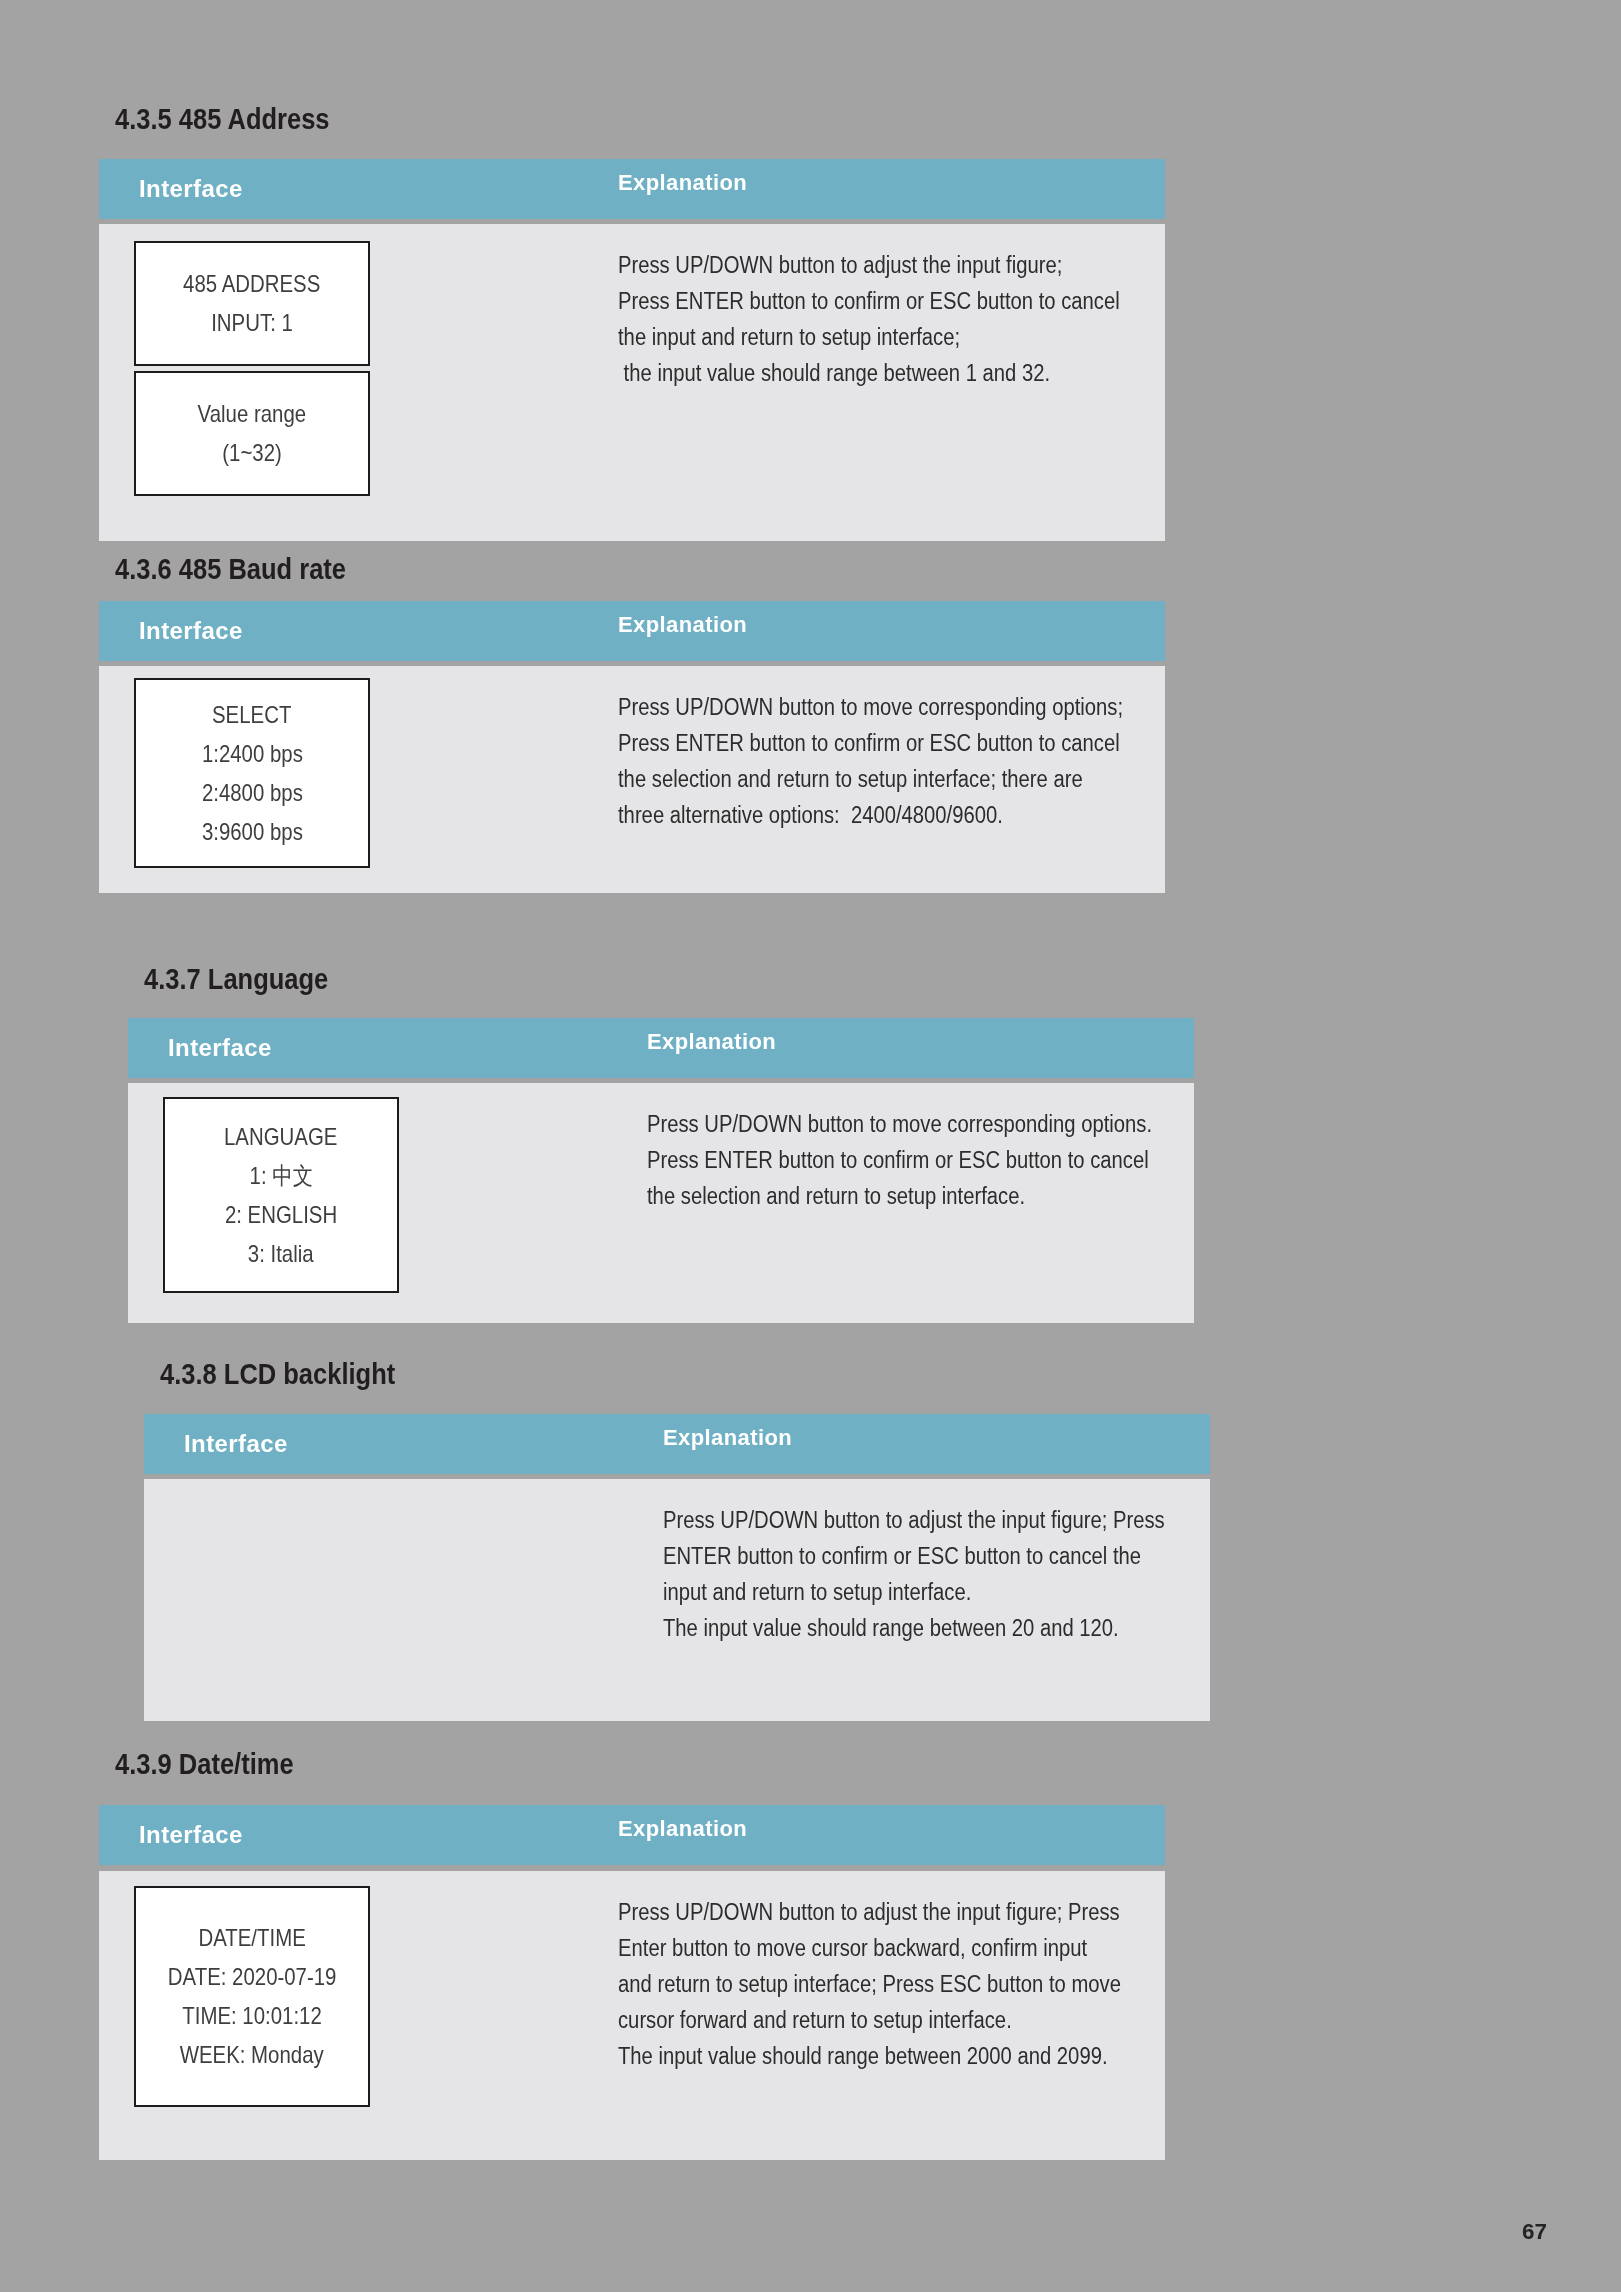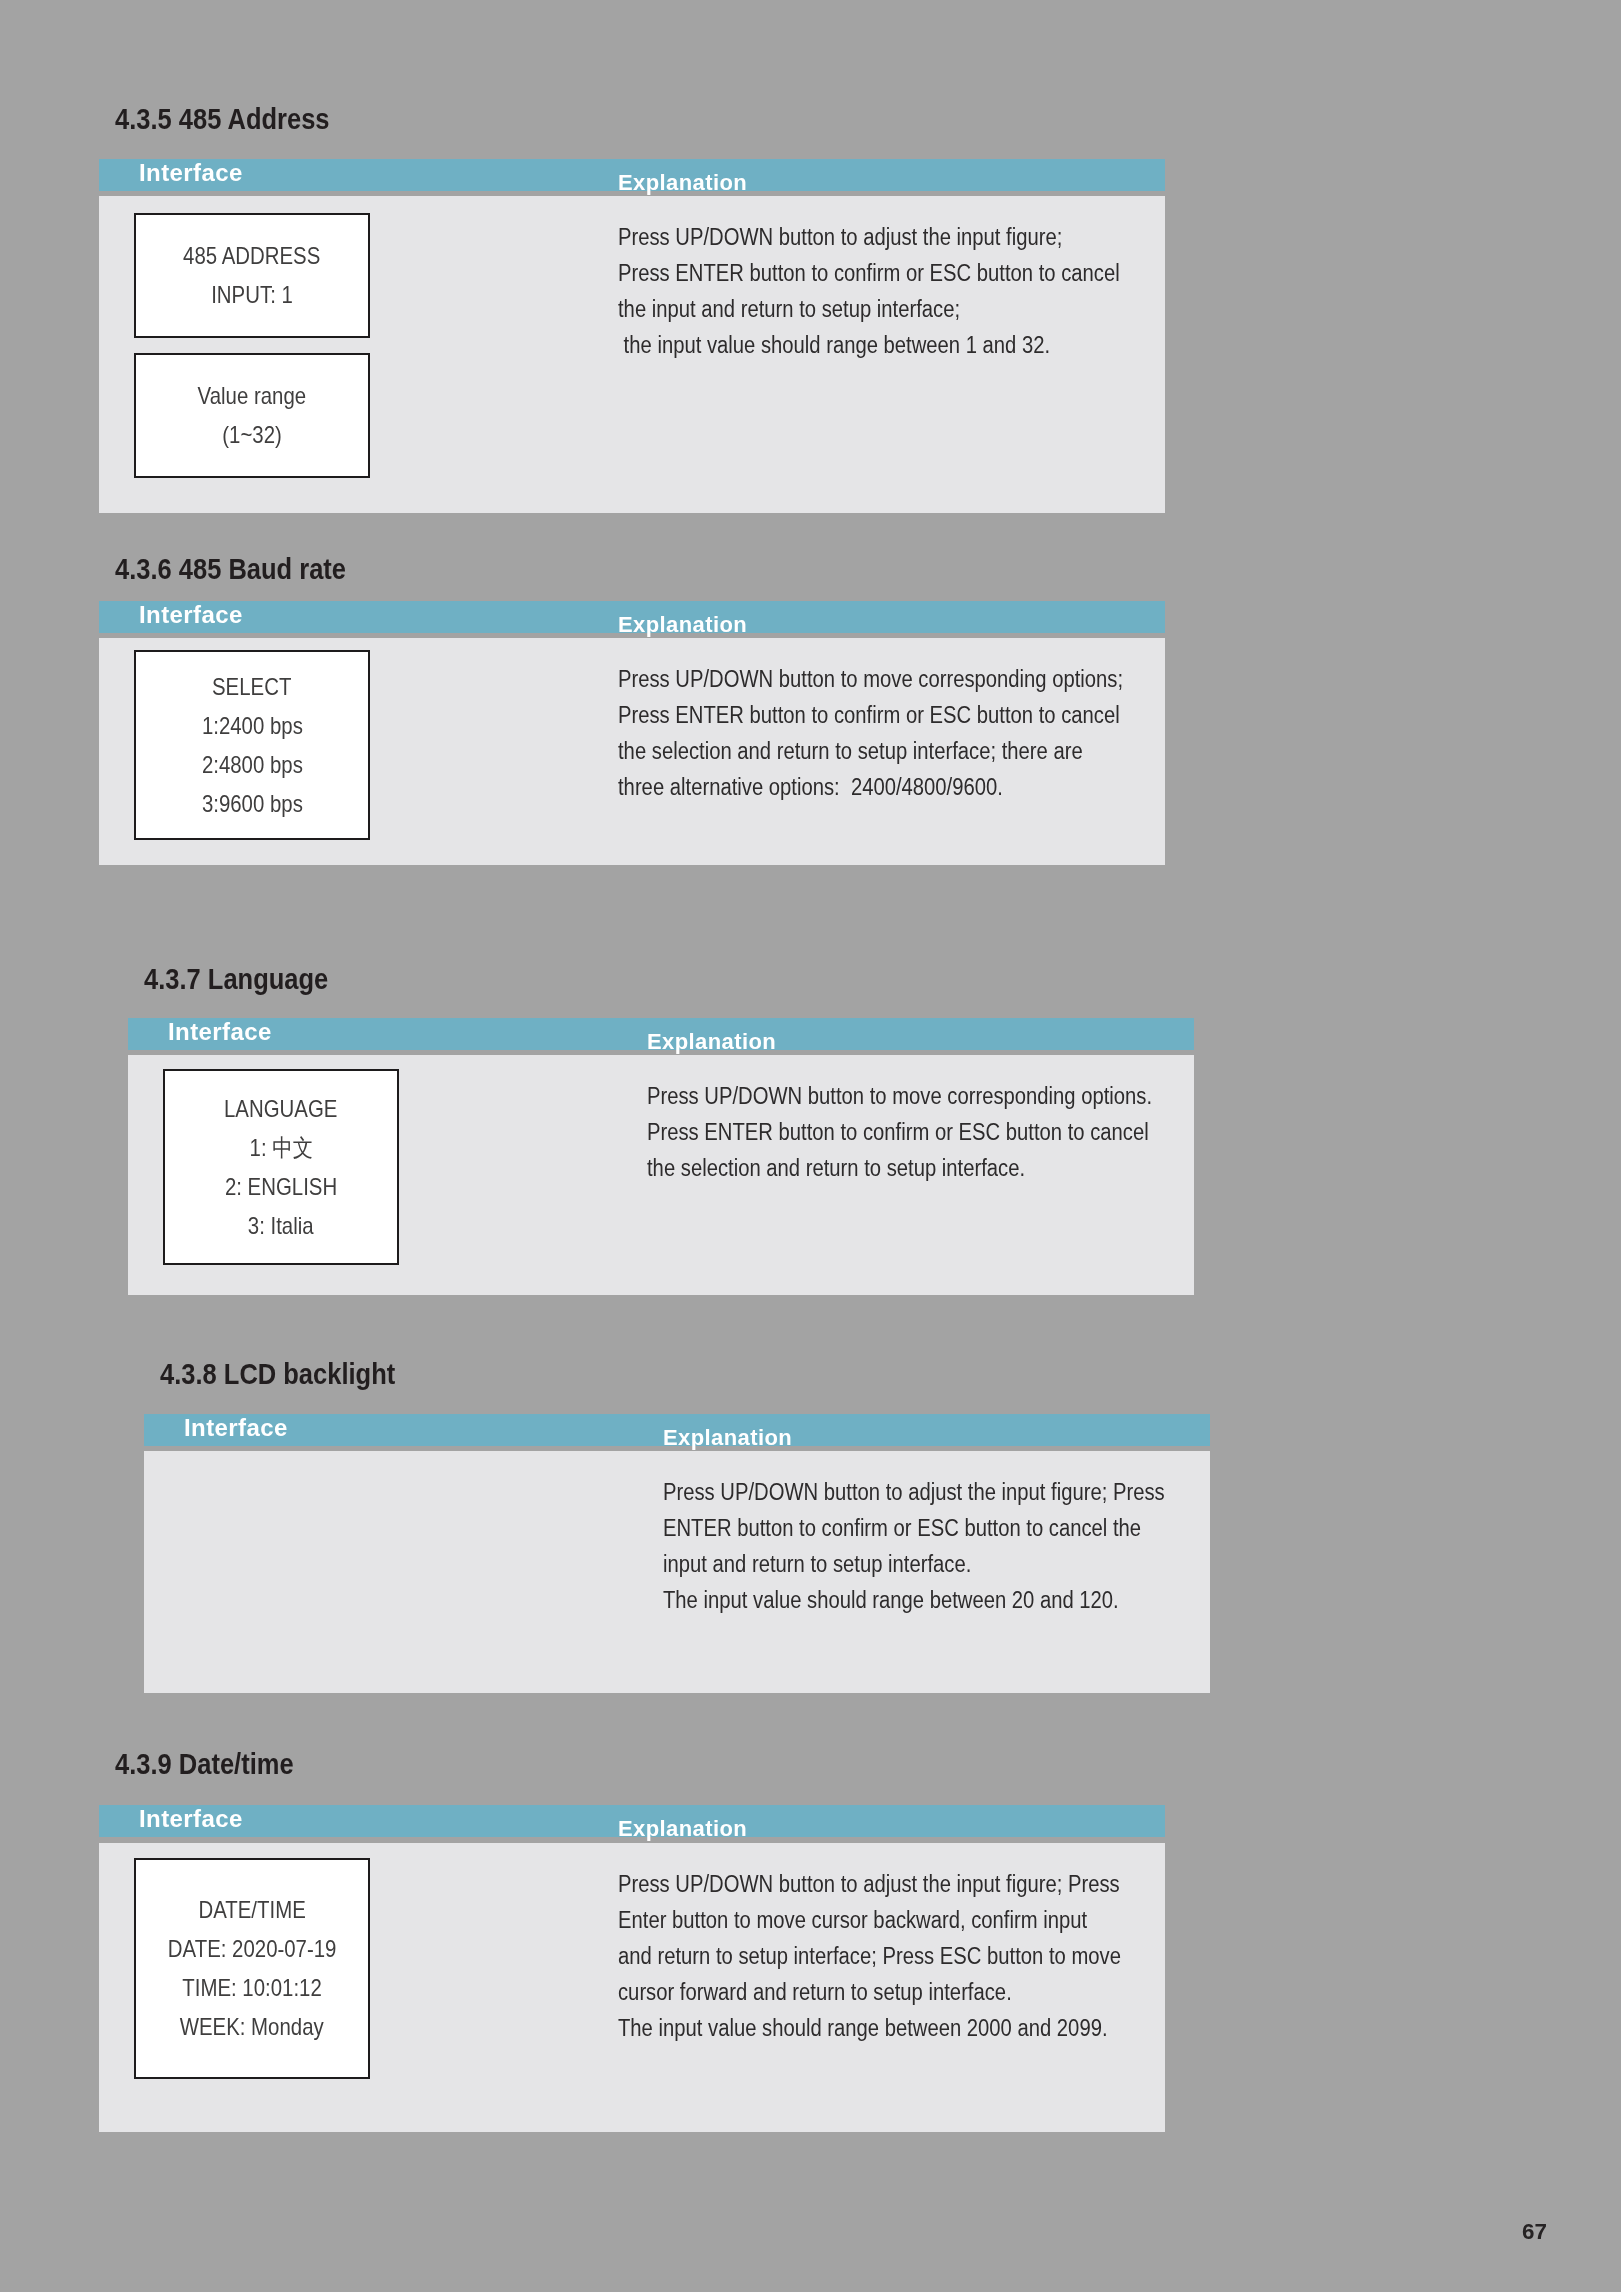--- a/index.html
+++ b/index.html
@@ -23,44 +23,44 @@
     color:#221e1f;
     transform:scaleX(0.85);transform-origin:left top;
     white-space:pre;
   }
   .table{
     margin:var(--tbl-mt) 0 0 99px;
     width:1066px;
   }
   .table-header{
     position:relative;
-    height:32px;
+    height:60px;
     background:var(--teal,#6fb0c4);
-    display:flex;
+    display:flex;align-items:center;
   }
   .col-interface{
     margin-left:40px;
     font-size:24px;font-weight:bold;color:#ffffff;
     letter-spacing:0.4px;
   }
   .col-explanation{
     position:absolute;left:519px;top:0;height:48px;
     display:flex;align-items:center;
     font-size:22px;font-weight:bold;color:#ffffff;
     letter-spacing:0.4px;
   }
   .table-body{
     position:relative;
     margin-top:5.4px;
     height:var(--body-h);
     background:#e5e5e7;
   }
   .boxes{
     position:absolute;left:35px;top:var(--box-top);
-    display:flex;flex-direction:column;gap:15px;
+    display:flex;flex-direction:column;gap:5px;
   }
   .lcd-box{
     width:236px;height:var(--box-h);
     box-sizing:border-box;
     border:2.7px solid #1d1b1c;
     background:#ffffff;
     display:flex;flex-direction:column;justify-content:center;align-items:center;
   }
   .lcd-line{
     font-size:24px;line-height:39px;color:#3f3e3e;

